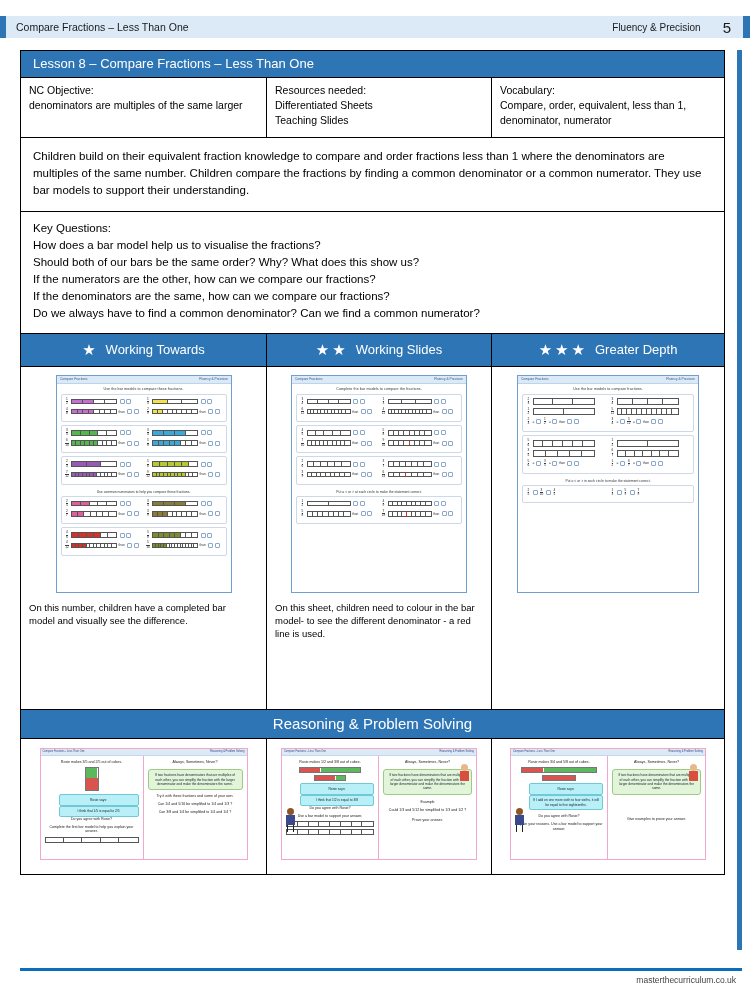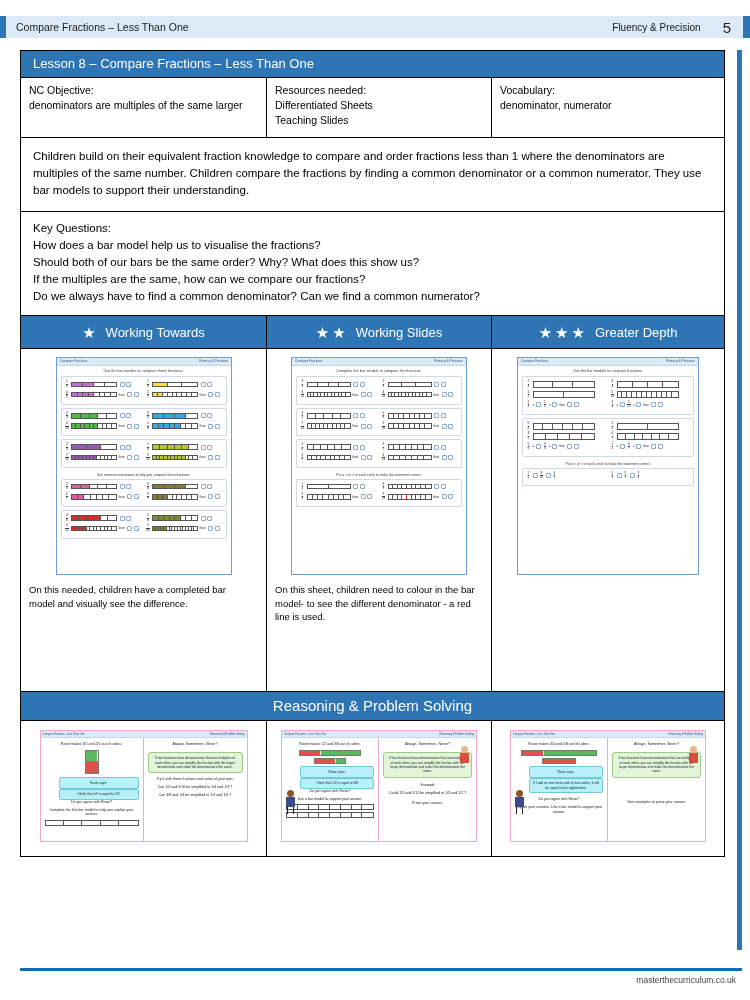--- a/index.html
+++ b/index.html
@@ -241,31 +241,33 @@
         <span class="info-line">NC Objective:</span>
         <span class="info-line">denominators are multiples of the same larger</span>
       </div>
       <div class="info-cell c2">
         <span class="info-line">Resources needed:</span>
         <span class="info-line">Differentiated Sheets</span>
         <span class="info-line">Teaching Slides</span>
       </div>
       <div class="info-cell c3">
         <span class="info-line">Vocabulary:</span>
+        <span class="info-line">Compare, order, equivalent, less than 1,</span>
         <span class="info-line">denominator, numerator</span>
       </div>
     </div>
 
     <div class="overview">Children build on their equivalent fraction knowledge to compare and order fractions less than 1 where the denominators are multiples of the same number. Children compare the fractions by finding a common denominator or a common numerator. They use bar models to support their understanding.</div>
 
     <div class="keyq">
       <span class="keyq-line">Key Questions:</span>
       <span class="keyq-line">How does a bar model help us to visualise the fractions?</span>
       <span class="keyq-line">Should both of our bars be the same order? Why? What does this show us?</span>
-      <span class="keyq-line">If the multiples are the same, how can we compare our fractions?</span>
+      <span class="keyq-line">If the numerators are the other, how can we compare our fractions?</span>
+      <span class="keyq-line">If the denominators are the same, how can we compare our fractions?</span>
       <span class="keyq-line">Do we always have to find a common denominator? Can we find a common numerator?</span>
     </div>
 
     <div class="diff-band">
       <div class="diff-head d1">
         <span class="stars">
           <span class="star">★</span>
         </span>
         <span>Working Towards</span>
       </div>
@@ -723,21 +725,21 @@
                   <span class="thn">than</span>
                   <span class="ops">
                       <span class="opbox"></span>
                       <span class="opbox"></span>
                     </span>
                 </div>
               </div>
             </div>
           </div>
         </div>
-        <div class="sheet-desc">On this needed, children have a completed bar model and visually see the difference.</div>
+        <div class="sheet-desc">On this number, children have a completed bar model and visually see the difference.</div>
       </div>
 
       <div class="sheet-cell d2">
         <div class="thumb">
           <div class="thumb-hdr">
             <span>Compare Fractions</span>
             <span class="r">Fluency &amp; Precision</span>
           </div>
           <div class="thumb-instr">Complete the bar models to compare the fractions.</div>
           <div class="thumb-body">

